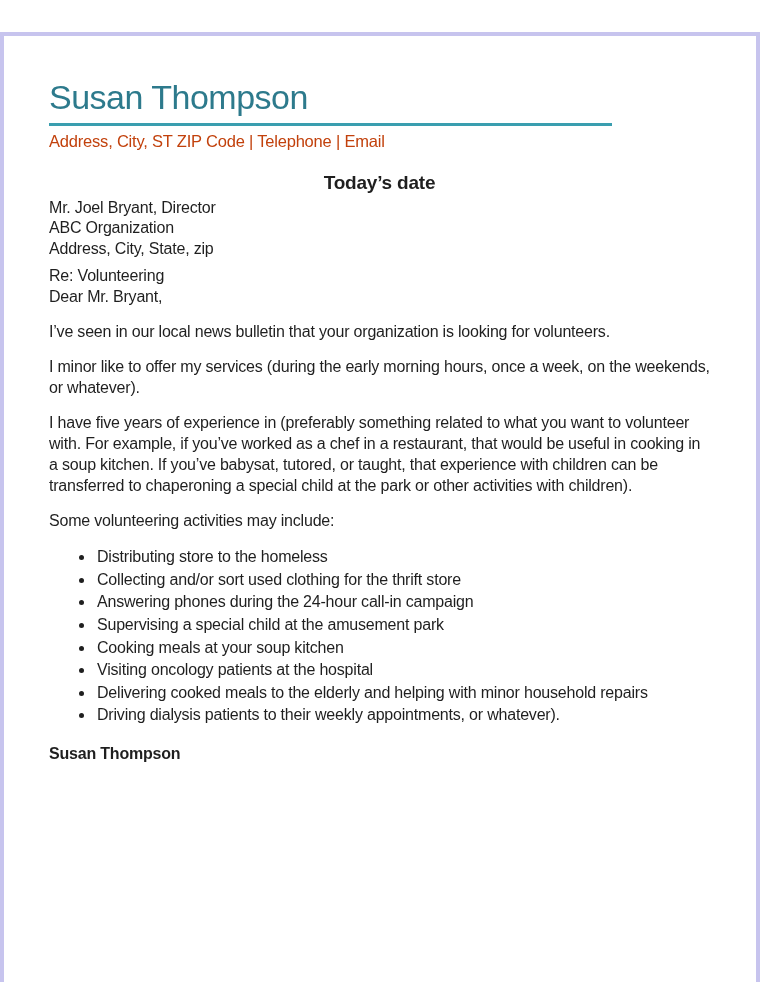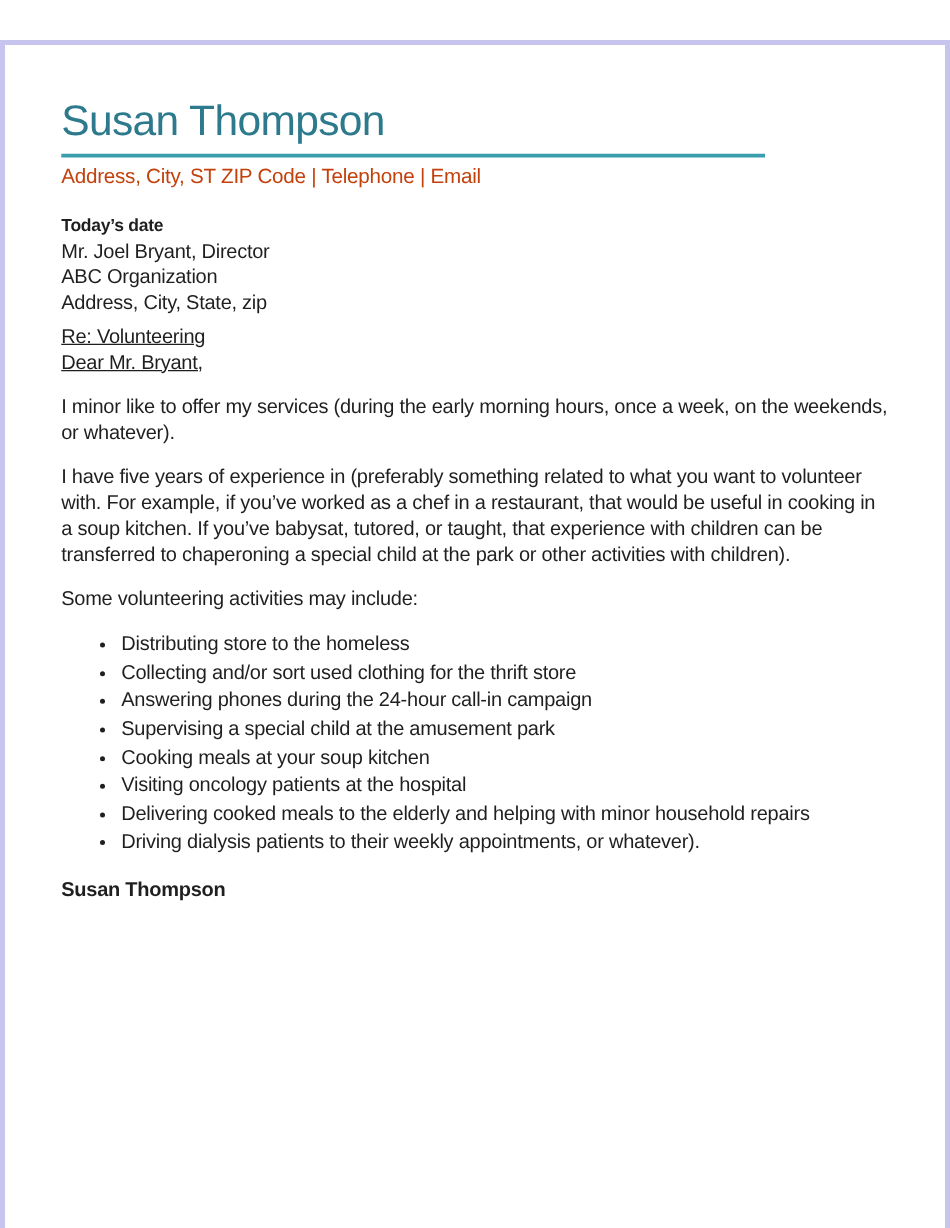--- a/index.html
+++ b/index.html
@@ -36,32 +36,31 @@
     border-bottom: 3px solid var(--rule);
     margin-top: 7px;
   }
   .contact-line {
     margin-top: 6px;
     font-size: 16.5px;
     color: #c2410c;
   }
   .date-line {
     margin-top: 21px;
-    text-align: left;
+    text-align: center;
     font-weight: 700;
-    font-size: 14px;
+    font-size: 19px;
   }
   .recipient-block {
     margin-top: 4px;
     line-height: 20.5px;
   }
   .subject-block {
     margin-top: 7px;
     line-height: 20.5px;
-    text-decoration: underline;
   }
   p.body-para {
     margin-top: 14px;
     line-height: 21px;
   }
   ul.activities {
     margin-top: 15px;
     padding-left: 46px;
   }
   ul.activities li {
@@ -99,20 +98,21 @@
     <div>Mr. Joel Bryant, Director</div>
     <div>ABC Organization</div>
     <div>Address, City, State, zip</div>
   </div>
 
   <div class="subject-block">
     <div>Re: Volunteering</div>
     <div>Dear Mr. Bryant,</div>
   </div>
 
+  <p class="body-para">I’ve seen in our local news bulletin that your organization is looking for volunteers.</p>
   <p class="body-para">I minor like to offer my services (during the early morning hours, once a week, on the weekends, or whatever).</p>
   <p class="body-para">I have five years of experience in (preferably something related to what you want to volunteer with. For example, if you’ve worked as a chef in a restaurant, that would be useful in cooking in a soup kitchen. If you’ve babysat, tutored, or taught, that experience with children can be transferred to chaperoning a special child at the park or other activities with children).</p>
   <p class="body-para">Some volunteering activities may include:</p>
 
   <ul class="activities">
     <li>Distributing store to the homeless</li>
     <li>Collecting and/or sort used clothing for the thrift store</li>
     <li>Answering phones during the 24-hour call-in campaign</li>
     <li>Supervising a special child at the amusement park</li>
     <li>Cooking meals at your soup kitchen</li>

